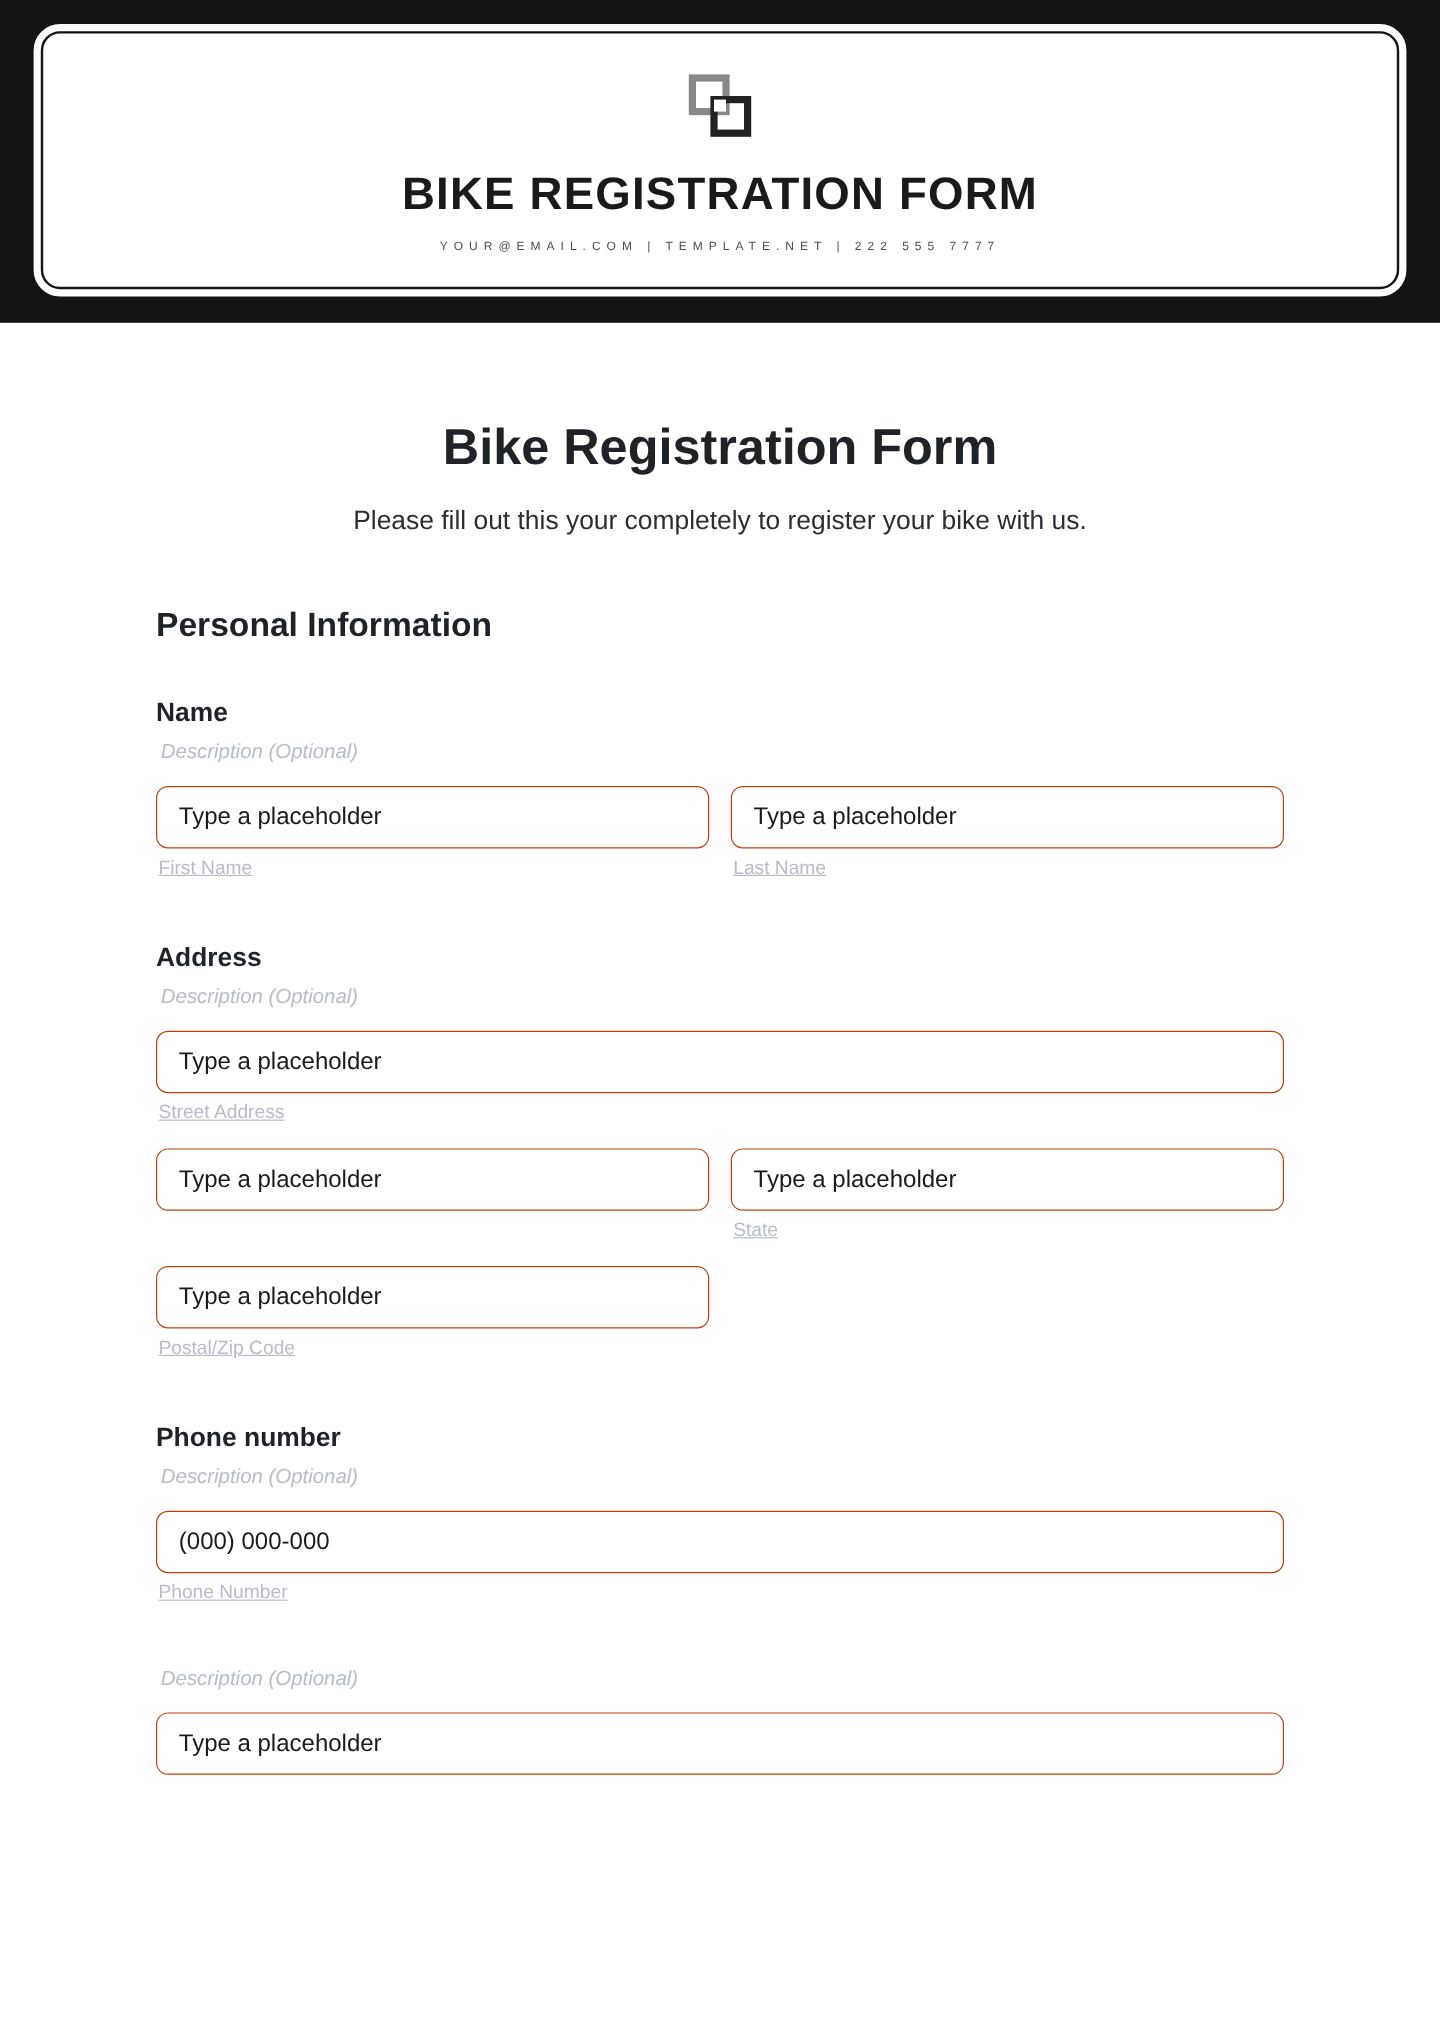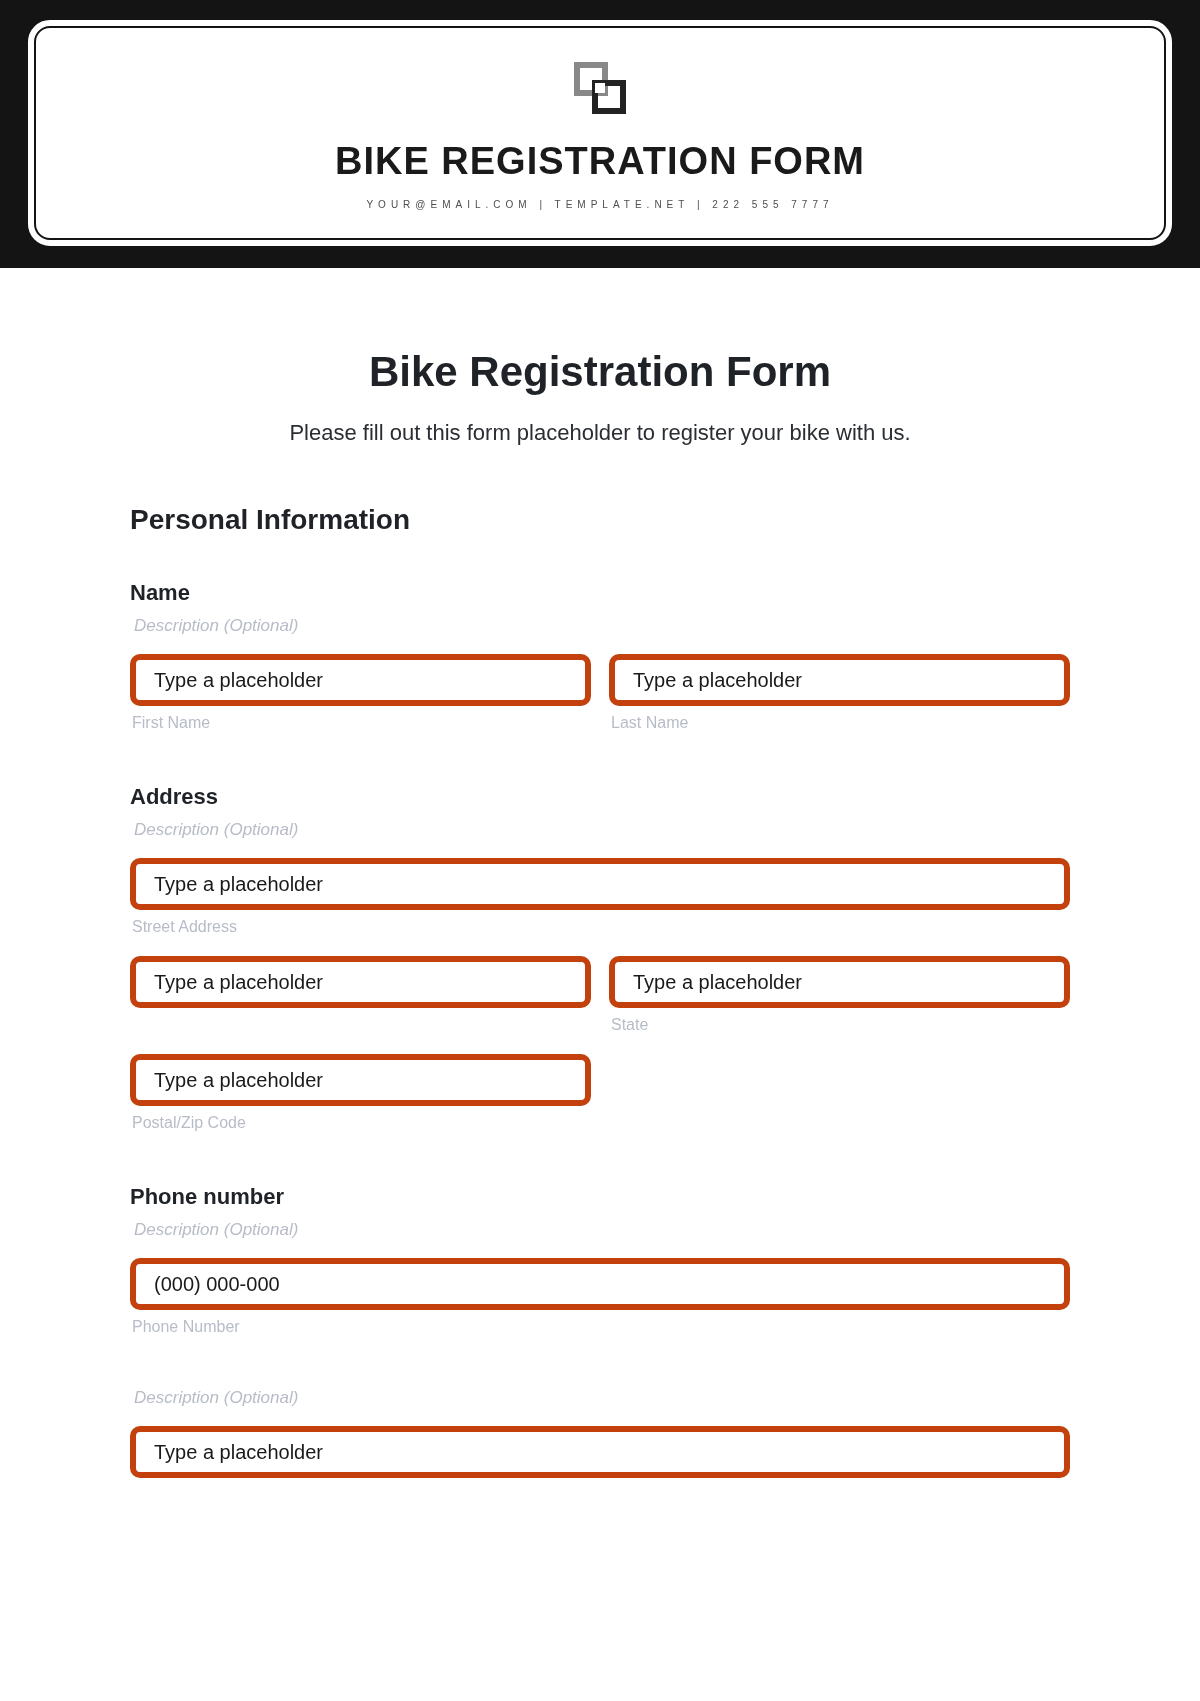--- a/index.html
+++ b/index.html
@@ -12,23 +12,23 @@
 .content { padding: 80px 130px 0 130px; }
 .page-title { font-size: 42px; font-weight: 700; color: #1f2328; text-align: center; margin-bottom: 24px; }
 .page-sub { font-size: 22px; color: #2a2e33; text-align: center; margin-bottom: 58px; }
 .section-title { font-size: 28px; font-weight: 700; color: #1f2328; margin-bottom: 44px; }
 .group { margin-bottom: 52px; }
 .group-label { font-size: 22px; font-weight: 700; color: #1f2328; margin-bottom: 10px; }
 .group-desc { font-size: 17px; font-style: italic; color: #b7bcc7; margin-bottom: 18px; padding-left: 4px; }
 .row { display: flex; gap: 18px; }
 .col { flex: 1; }
 .col-half { flex: 0 0 calc(50% - 9px); }
-input[type=text] { width: 100%; height: 52px; border: 6px solid #c2410c; border-radius: 10px; padding: 0 18px; font-size: 20px; color: #1a1a1a; background: #fff; font-family: inherit; }
+input[type=text] { width: 100%; height: 52px; border: 1px solid #c2410c; border-radius: 10px; padding: 0 18px; font-size: 20px; color: #1a1a1a; background: #fff; font-family: inherit; }
 input[type=text]::placeholder { color: #1a1a1a; }
-.sublabel { font-size: 16px; color: #b7bcc7; margin-top: 8px; padding-left: 2px; }
+.sublabel { font-size: 16px; color: #b7bcc7; margin-top: 8px; padding-left: 2px; text-decoration: underline; }
 .addr-block { margin-bottom: 20px; }
 </style>
 </head>
 <body>
 
 <div class="top-banner">
   <div class="banner-inner">
     <span class="logo">
       <svg width="58" height="56" viewBox="0 0 58 56">
         <rect x="6" y="5" width="28" height="28" stroke="#888" stroke-width="6" fill="none"></rect>
@@ -36,21 +36,21 @@
         <rect x="24" y="23" width="10" height="10" fill="#fff"></rect>
       </svg>
     </span>
     <div class="banner-title">BIKE REGISTRATION FORM</div>
     <div class="banner-contact">YOUR@EMAIL.COM | TEMPLATE.NET | 222 555 7777</div>
   </div>
 </div>
 
 <div class="content">
   <h1 class="page-title">Bike Registration Form</h1>
-  <p class="page-sub">Please fill out this form placeholder to register your bike with us.</p>
+  <p class="page-sub">Please fill out this your completely to register your bike with us.</p>
 
   <h2 class="section-title">Personal Information</h2>
 
   <div class="group">
     <div class="group-label">Name</div>
     <div class="group-desc">Description (Optional)</div>
     <div class="row">
       <div class="col">
         <input type="text" placeholder="Type a placeholder" style="">
         <div class="sublabel">First Name</div>

